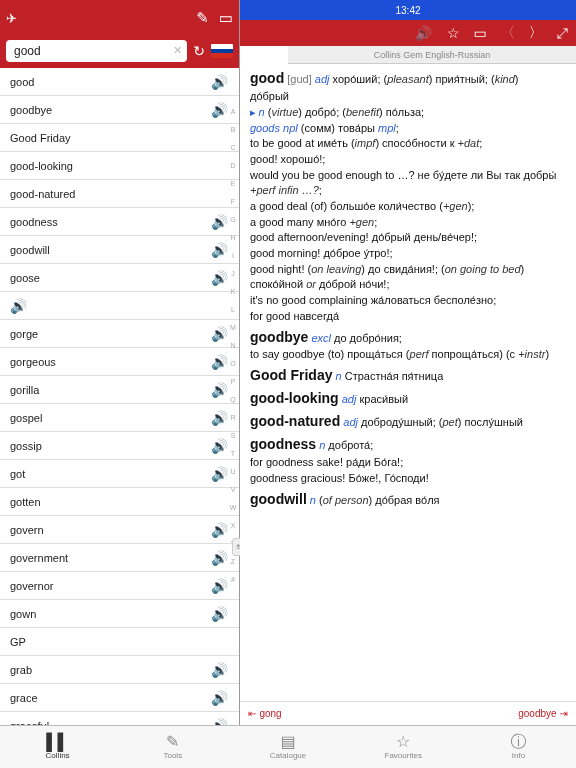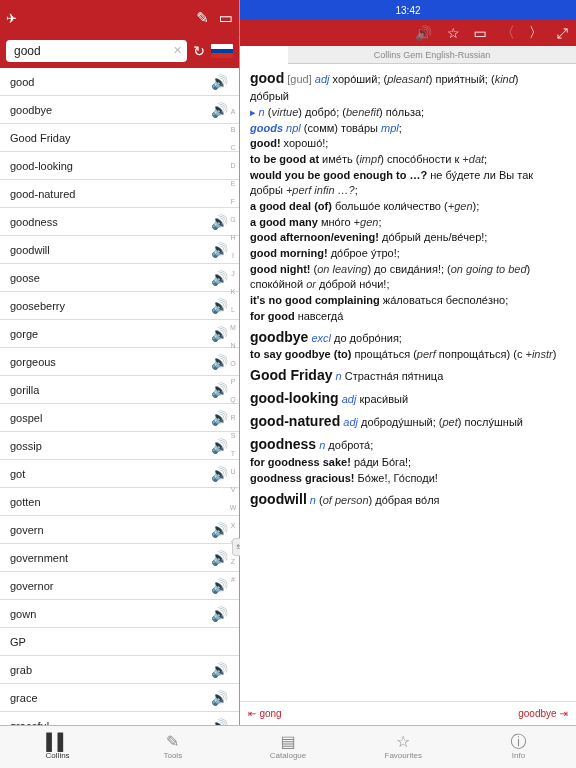--- a/index.html
+++ b/index.html
@@ -41,21 +41,21 @@
 .dict-title { height: 18px; background: #eee; color: #888; font-size: 9px; display: flex; align-items: center; justify-content: center; border-bottom: 1px solid #ccc; margin-left: 48px; }
 
 .entry-scroll { flex: 1; overflow-y: auto; background: #fff; color: #111; font-size: 11px; line-height: 1.35; position: relative; }
 .entry { padding: 4px 10px 8px 10px; }
 .hw { font-weight: bold; font-size: 14px; }
 .hw-big { font-weight: bold; font-size: 14px; display: inline; }
 .pron { color: #777; font-size: 11px; }
 .pos { color: #2a5fd6; font-style: italic; margin-top: 22px; }
 .it { font-style: italic; color: #333; }
 .sense { margin-top: 1px; }
-.bld { font-weight: bold; }
+.bld { font-weight: normal; }
 .tri { color: #2a5fd6; }
 
 .prevnext { height: 24px; display: flex; align-items: center; justify-content: space-between; padding: 0 8px; font-size: 10px; color: #c02127; border-top: 1px solid #ddd; background: #fff; }
 .prevnext .pv { display: flex; align-items: center; gap: 3px; }
 
 .link-ic { position: absolute; left: -8px; top: 474px; width: 16px; height: 18px; background: #eee; border: 1px solid #ccc; border-radius: 3px; display: flex; align-items: center; justify-content: center; font-size: 9px; color: #888; }
 .right-rel { position: relative; flex: 1; display: flex; flex-direction: column; min-height: 0; }
 </style>
 </head>
 <body>
@@ -101,21 +101,20 @@
           </div>
           <div class="row">
             <span class="lbl">goodwill</span>
             <span class="speaker">🔊</span>
           </div>
           <div class="row">
             <span class="lbl">goose</span>
             <span class="speaker">🔊</span>
           </div>
           <div class="row">
-            <span class="lbl">gooseberry</span>
             <span class="speaker">🔊</span>
           </div>
           <div class="row">
             <span class="lbl">gorge</span>
             <span class="speaker">🔊</span>
           </div>
           <div class="row">
             <span class="lbl">gorgeous</span>
             <span class="speaker">🔊</span>
           </div>
@@ -217,22 +216,22 @@
     <div class="dict-title">Collins Gem English-Russian</div>
 
     <div class="right-rel">
       <span class="link-ic">⇆</span>
       <div class="entry-scroll">
         <div class="entry">
           <div class="sense"><span class="hw">good</span> <span class="pron">[gud]</span> <span class="pos">adj</span> <span>хоро́ший; (</span><span class="it">pleasant</span><span>) прия́тный; (</span><span class="it">kind</span><span>)</span></div>
           <div class="sense">до́брый</div>
           <div class="sense"><span class="tri">▸</span> <span class="pos">n</span><span> (</span><span class="it">virtue</span><span>) добро́; (</span><span class="it">benefit</span><span>) по́льза;</span></div>
           <div class="sense"><span class="pos bld">goods</span> <span class="pos">npl</span><span> (сомм) това́ры </span><span class="pos">mpl</span><span>;</span></div>
+          <div class="sense"><span class="bld">to be good at</span><span> име́ть (</span><span class="it">impf</span><span>) спосо́бности к </span><span class="it">+dat</span><span>;</span></div>
           <div class="sense"><span class="bld">good!</span><span> хорошо́!;</span></div>
-          <div class="sense"><span class="bld">to be good at</span><span> име́ть (</span><span class="it">impf</span><span>) спосо́бности к </span><span class="it">+dat</span><span>;</span></div>
           <div class="sense"><span class="bld">would you be good enough to …?</span><span> не бу́дете ли Вы так добры́ </span><span class="it">+perf infin …?</span><span>;</span></div>
           <div class="sense"><span class="bld">a good deal (of)</span><span> большо́е коли́чество (</span><span class="it">+gen</span><span>);</span></div>
           <div class="sense"><span class="bld">a good many</span><span> мно́го </span><span class="it">+gen</span><span>;</span></div>
           <div class="sense"><span class="bld">good afternoon/evening!</span><span> до́брый день/ве́чер!;</span></div>
           <div class="sense"><span class="bld">good morning!</span><span> до́брое у́тро!;</span></div>
           <div class="sense"><span class="bld">good night!</span><span> (</span><span class="it">on leaving</span><span>) до свида́ния!; (</span><span class="it">on going to bed</span><span>) споко́йной </span><span class="it">or</span><span> до́брой но́чи!;</span></div>
           <div class="sense"><span class="bld">it's no good complaining</span><span> жа́ловаться бесполе́зно;</span></div>
           <div class="sense"><span class="bld">for good</span><span> навсегда́</span></div>
 
           <div class="sense" style="margin-top:4px"><span class="hw-big">goodbye</span> <span class="pos">excl</span><span> до добро́ния;</span></div>

